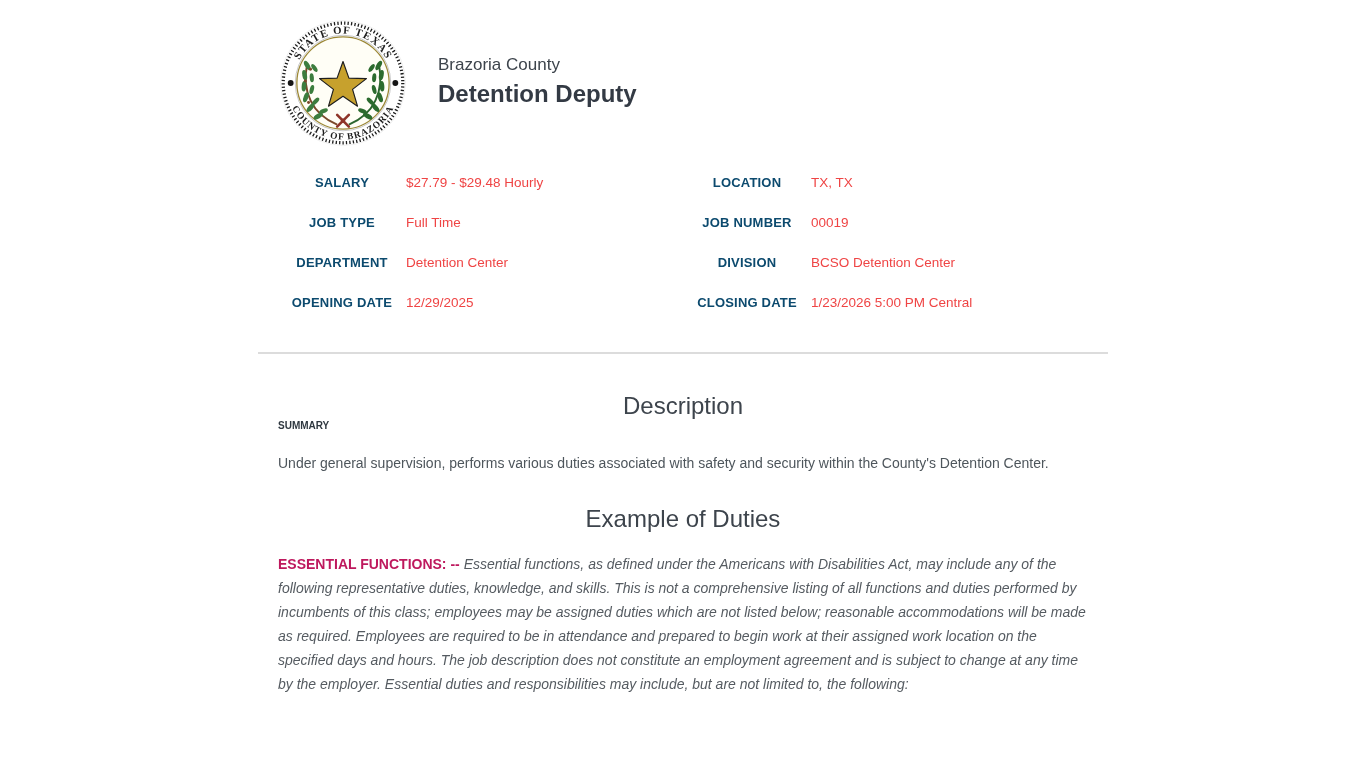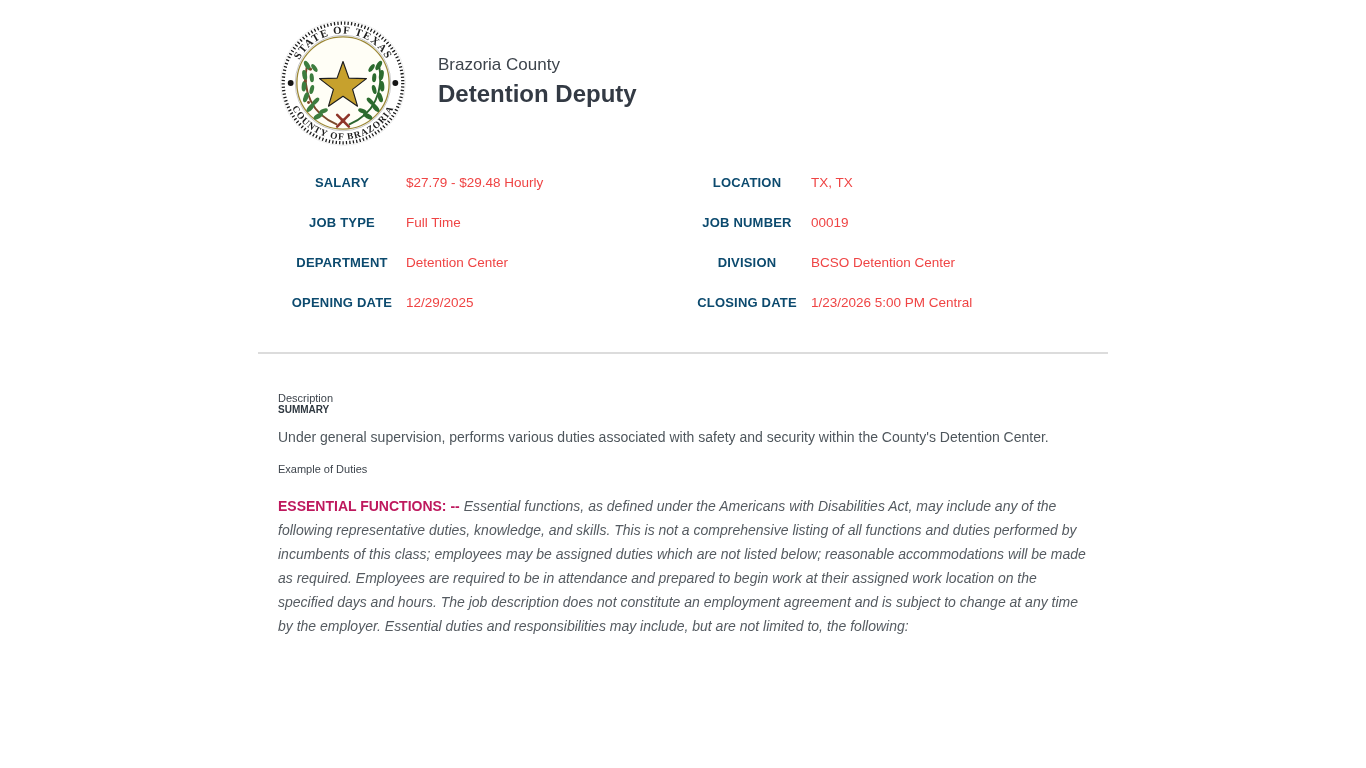--- a/index.html
+++ b/index.html
@@ -54,37 +54,38 @@
     line-height: 15px;
   }
   
   .divider {
     border: none;
     border-top: 2px solid #dcdcdc;
     margin: 42px -20px 0 -20px;
   }
   
   .section-heading {
-    font-size: 11px;
+    font-size: 24px;
     font-weight: 400;
     color: #3d444c;
     margin: 38px 0 0 0;
+    text-align: center;
   }
   .sub-label {
     font-size: 10px;
     font-weight: 700;
     color: #2f3840;
   }
   .body-text {
     font-size: 14px;
     line-height: 24px;
     color: #4e565c;
-    margin-top: 10px;
-  }
-  .duties-heading { margin-top: 14px; }
+    margin-top: 20px;
+  }
+  .duties-heading { margin-top: 30px; }
   .functions-para { margin-top: 19px; }
   .functions-label {
     font-weight: 700;
     font-style: normal;
     color: #be185d;
   }
   .functions-italic {
     font-style: italic;
     color: #555b61;
   }

